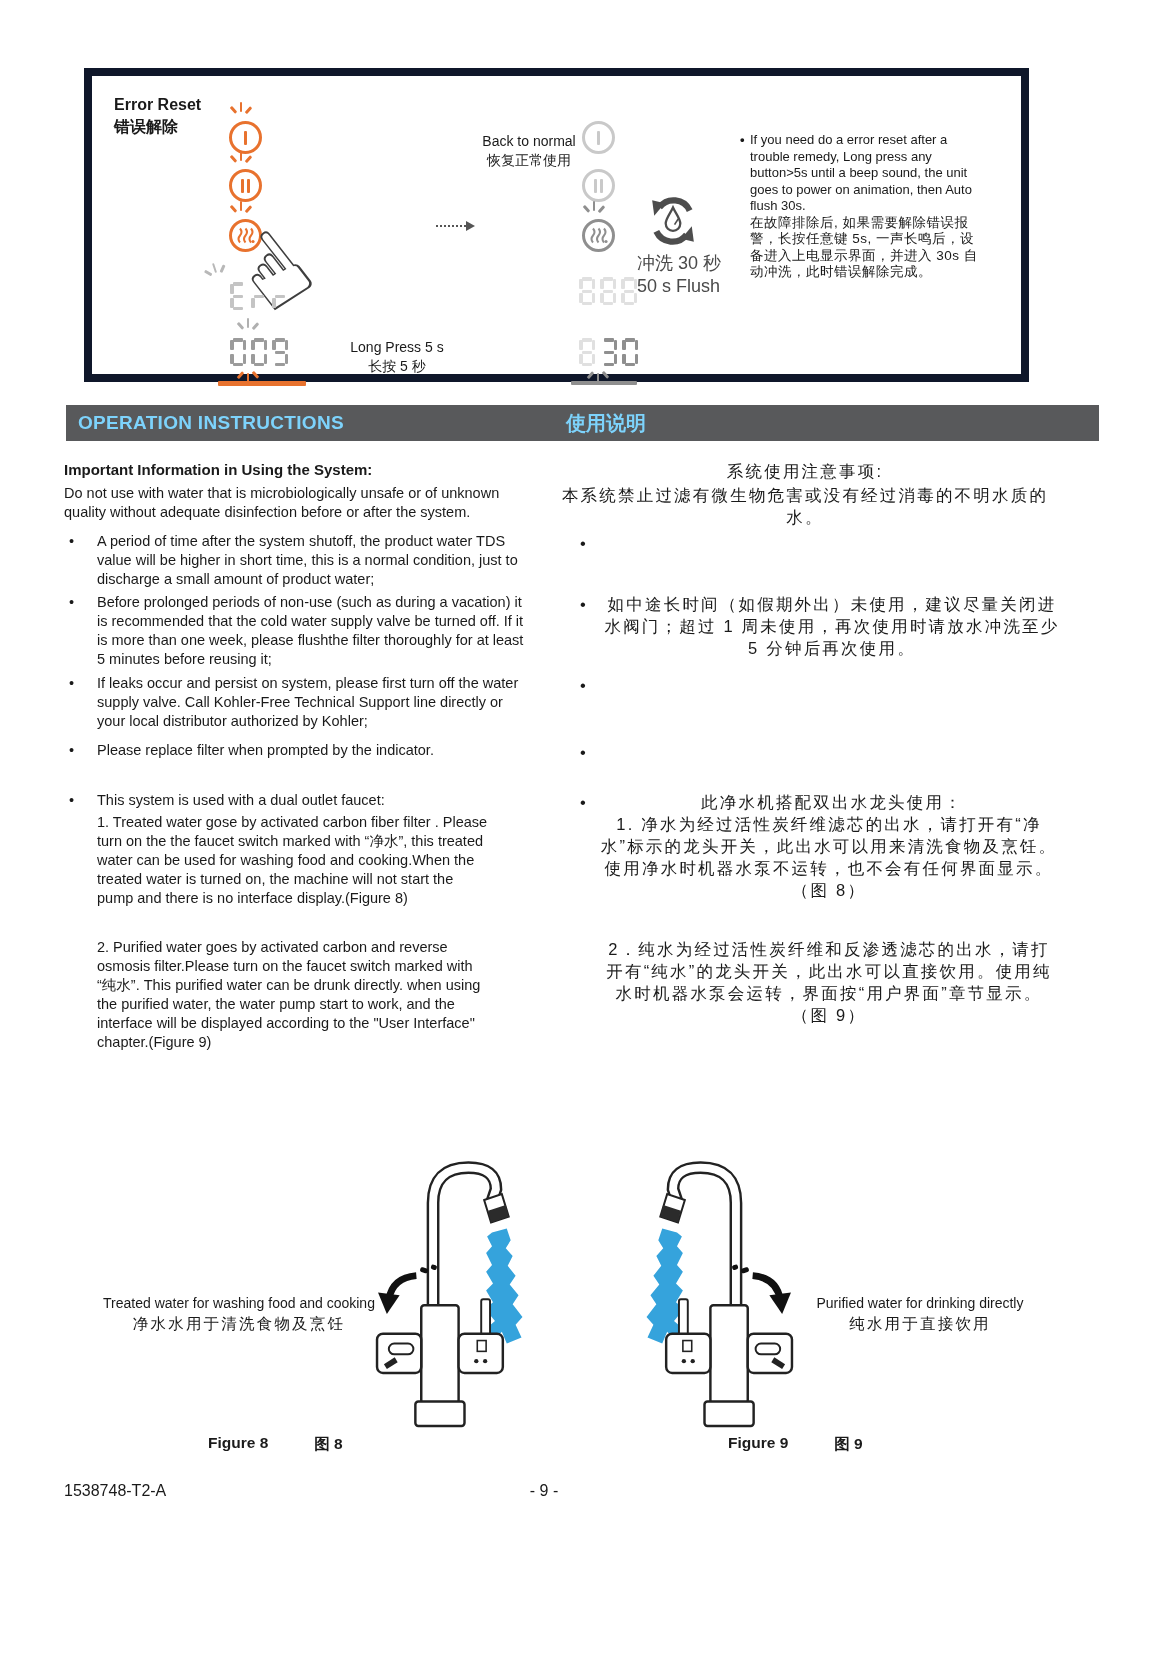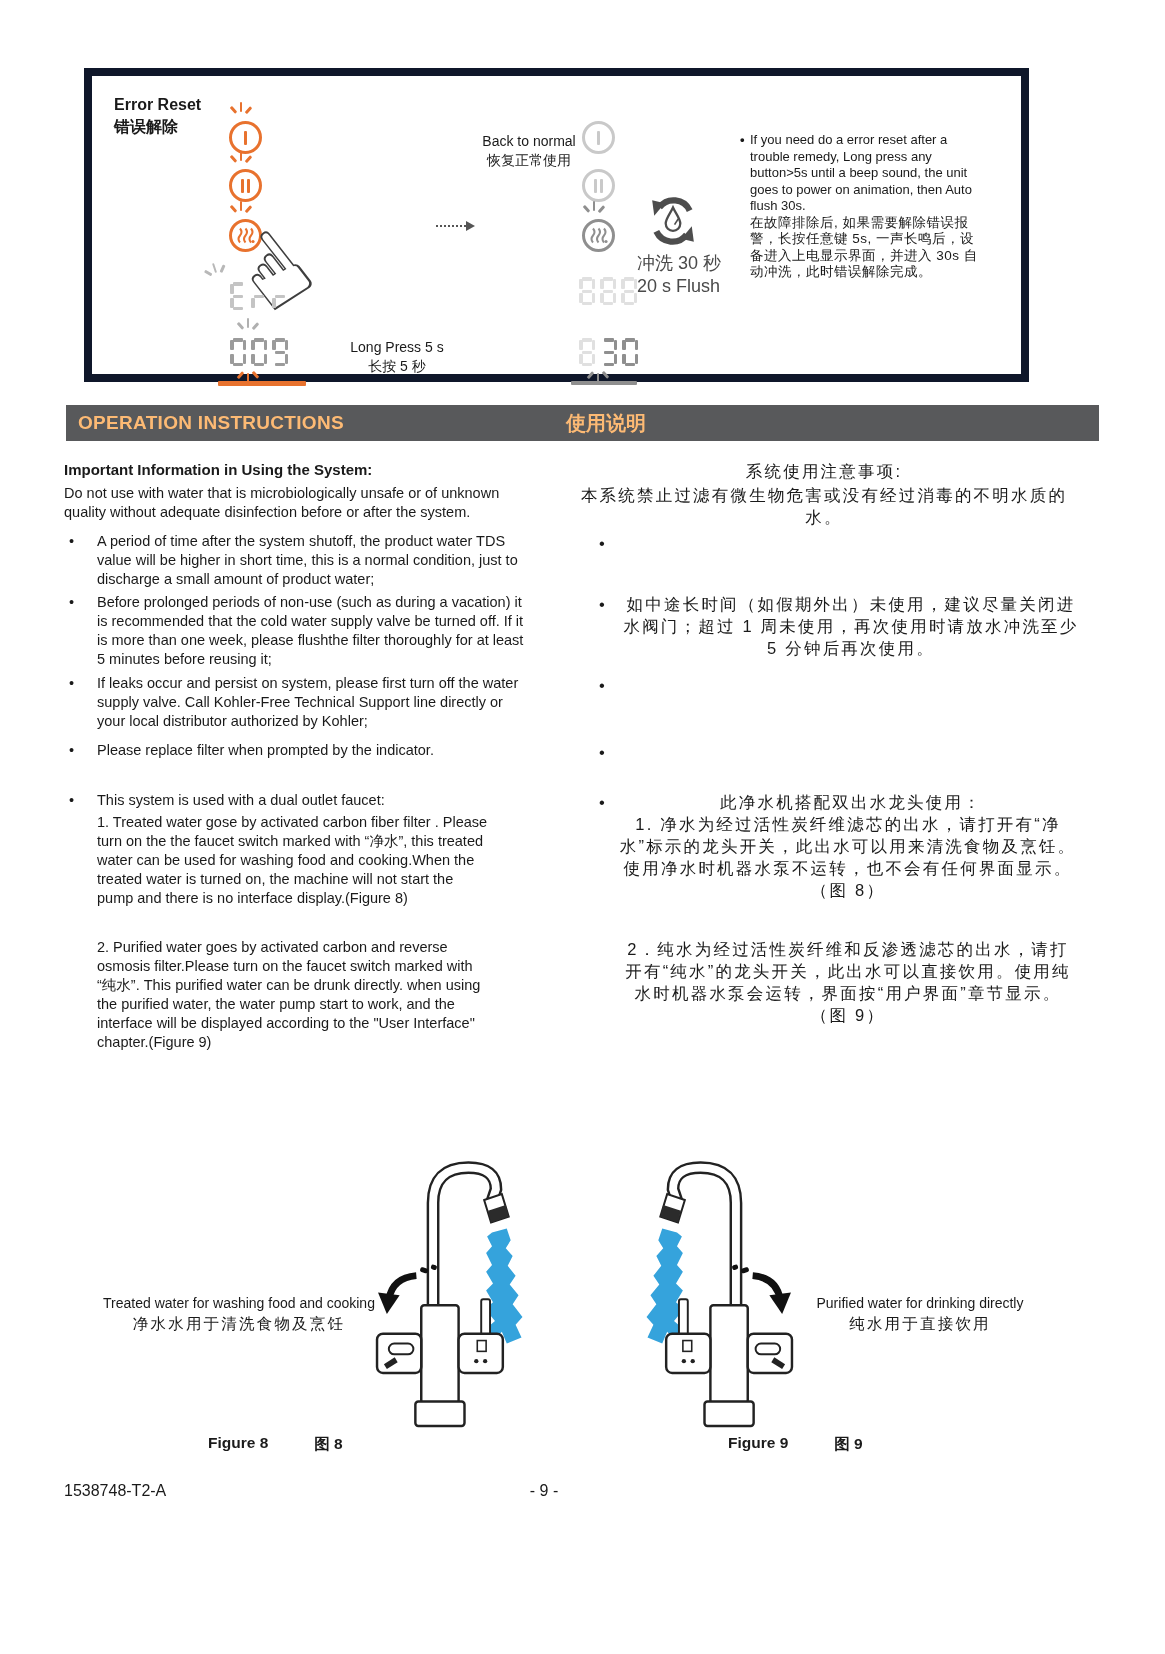--- a/index.html
+++ b/index.html
@@ -45,25 +45,25 @@
   .dotarrow{width:30px;border-top:2.5px dotted #555;}
   .dotarrow:after{content:'';position:absolute;right:-9px;top:-6.5px;border-left:9px solid #555;border-top:5px solid transparent;border-bottom:5px solid transparent;}
   .flushlbl{font-size:18px;line-height:23px;color:#4a4a4a;}
   .flushlbl div{position:static;}
   .notewrap{display:flex;font-size:13px;line-height:16.5px;}
   .notewrap .ndot{position:static;flex:0 0 10px;font-weight:bold;}
   .notewrap .ntxt{position:static;}
   .notewrap .ntxt div{position:static;}
   
   .hbar{position:relative;margin:23px 0 0 66px;width:1033px;height:36px;background:#58595B;}
-  .hbar span{position:absolute;top:0;line-height:36px;color:#fdba74;font-weight:bold;font-size:19px;}
+  .hbar span{position:absolute;top:0;line-height:36px;color:#7dd3fc;font-weight:bold;font-size:19px;}
   .hbar .hen{left:12px;letter-spacing:.3px;}
   .hbar .hzh{left:500px;font-size:20px;}
   
-  .cols{display:grid;grid-template-columns:465px 520px;column-gap:35px;margin:19px 0 0 64px;align-items:start;}
+  .cols{display:grid;grid-template-columns:465px 520px;column-gap:16px;margin:19px 0 0 64px;align-items:start;}
   .en-t{font-size:14.5px;line-height:19px;}
   .zh-t{font-size:16.5px;line-height:22px;letter-spacing:2.2px;text-align:center;}
   .h-en{font-size:15px;}
   .h-zh{font-size:16.5px;letter-spacing:2.2px;}
   .bullet{display:flex;}
   .eb .dot{flex:0 0 33px;padding-left:5px;box-sizing:border-box;}
   .zb .dot{flex:0 0 54px;padding-left:24px;box-sizing:border-box;}
   .bullet > div{flex:1;}
   .ep{margin-left:33px;width:392px;}
   .zp{margin-left:54px;width:460px;}
@@ -315,21 +315,21 @@
     <svg style="left:556px;top:120px" width="50" height="50" viewBox="0 0 48 48">
       <path d="M40,14 A17,17 0 0 0 11,11" fill="none" stroke="#4d4d4d" stroke-width="6"></path>
       <path d="M8,34 A17,17 0 0 0 37,37" fill="none" stroke="#4d4d4d" stroke-width="6"></path>
       <path d="M4,4 L16,7 L6,19 Z" fill="#4d4d4d"></path>
       <path d="M44,44 L32,41 L42,29 Z" fill="#4d4d4d"></path>
       <path d="M24,11 C21,17.5 17,21.5 17,26.5 a7,7 0 0 0 14,0 C31,21.5 27,17.5 24,11 Z" fill="none" stroke="#4d4d4d" stroke-width="2.2"></path>
       <path d="M25.5,27.5 l3.5,-5.5" stroke="#4d4d4d" stroke-width="1.6" fill="none"></path>
     </svg>
     <div class="flushlbl" style="left:545px;top:176px;width:140px">
       <div>冲洗 30 秒</div>
-      <div>20 s Flush</div>
+      <div>50 s Flush</div>
     </div>
 
     <div class="notewrap" style="left:648px;top:56px;width:242px">
       <span class="ndot">•</span>
       <div class="ntxt">
         <div>If you need do a error reset after a trouble remedy, Long press any button&gt;5s until a beep sound, the unit goes to power on animation, then Auto flush 30s.</div>
         <div style="letter-spacing:.5px;font-size:13.5px">在故障排除后, 如果需要解除错误报警，长按任意键 5s, 一声长鸣后，设备进入上电显示界面，并进入 30s 自动冲洗，此时错误解除完成。</div>
       </div>
     </div>
   </div>

